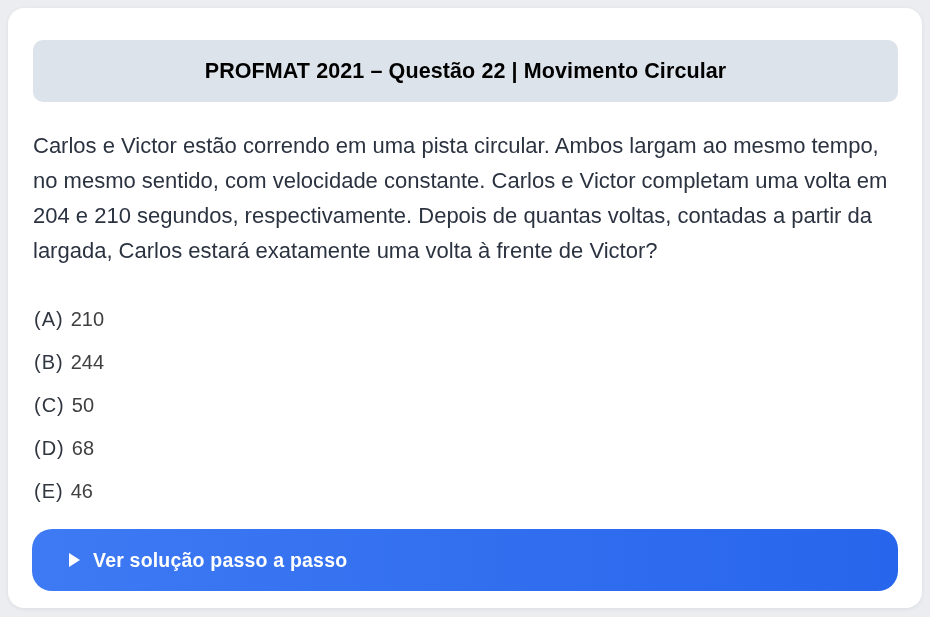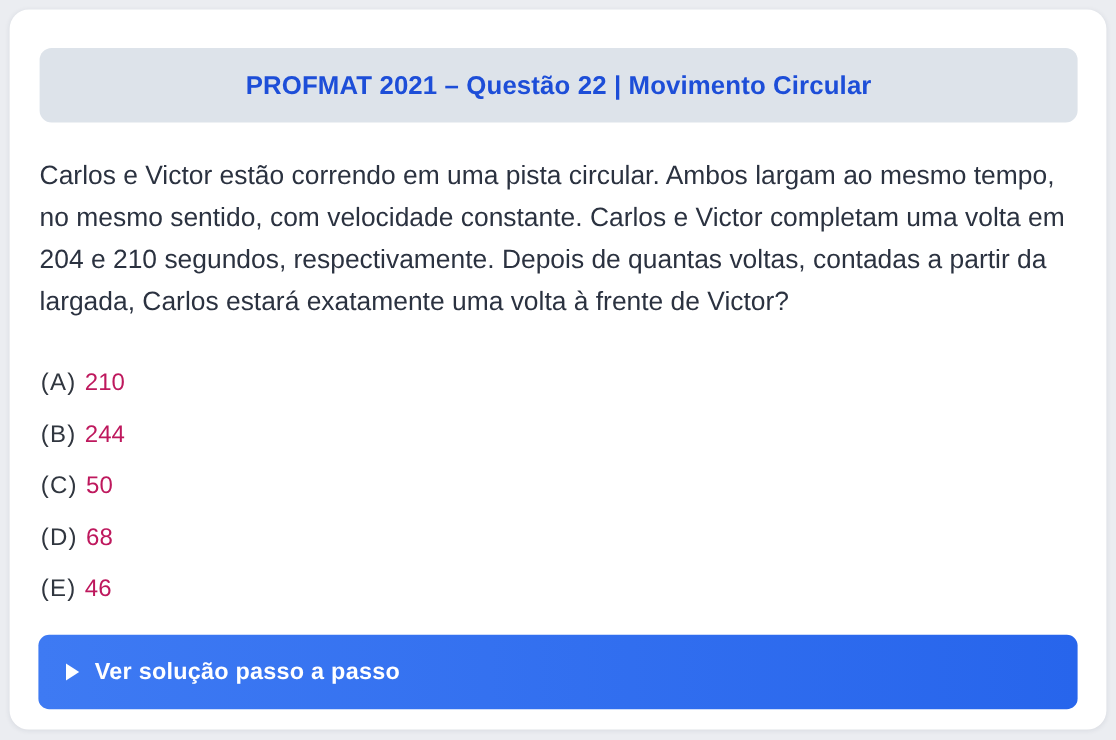--- a/index.html
+++ b/index.html
@@ -23,21 +23,21 @@
     height: 62px;
     background: #dde3ea;
     border-radius: 10px;
     display: flex;
     align-items: center;
     justify-content: center;
   }
   .header-band .title {
     font-size: 21.5px;
     font-weight: 700;
-    color: #1d4ed8;
+    color: #000000;
     letter-spacing: 0.1px;
   }
   .question {
     margin: 26px 25px 0 25px;
     max-width: 858px;
     font-size: 22px;
     line-height: 35px;
     color: #2b3240;
   }
   .options {
@@ -50,32 +50,32 @@
     color: #2b3240;
     height: 21px;
     margin-bottom: 22px;
   }
   .option-letter {
     letter-spacing: 1px;
     margin-right: 7px;
     color: #30363f;
   }
   .option-value {
-    color: #be185d;
+    color: #404040;
   }
   .solution-button {
     margin: 28px 24px 0 24px;
     width: 866px;
     height: 62px;
     background: linear-gradient(90deg, #3e7af3 0%, #2765ec 100%);
     border: none;
-    border-radius: 9px;
+    border-radius: 20px;
     display: flex;
     align-items: center;
-    padding-left: 23px;
+    padding-left: 37px;
     cursor: pointer;
   }
   .play-icon {
     width: 0; height: 0;
     border-left: 11px solid #ffffff;
     border-top: 7px solid transparent;
     border-bottom: 7px solid transparent;
     margin-right: 13px;
   }
   .solution-button .btn-label {

